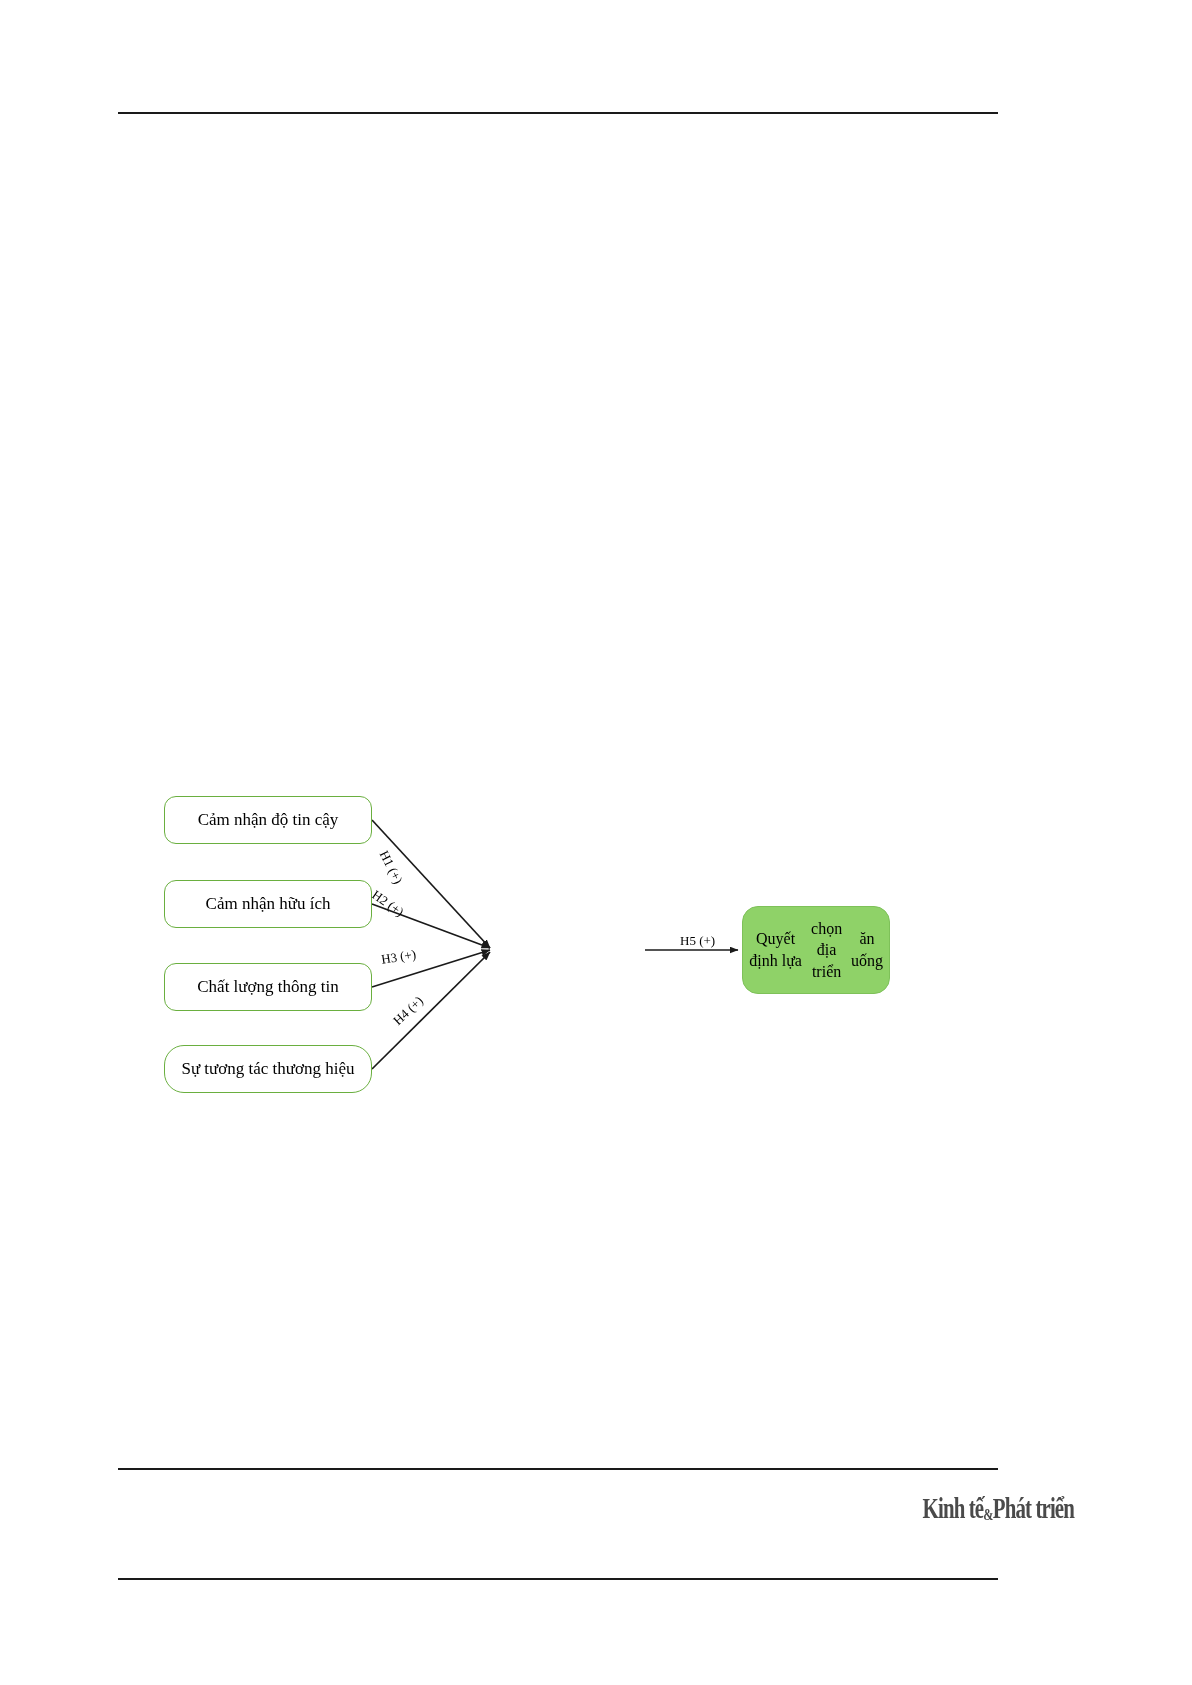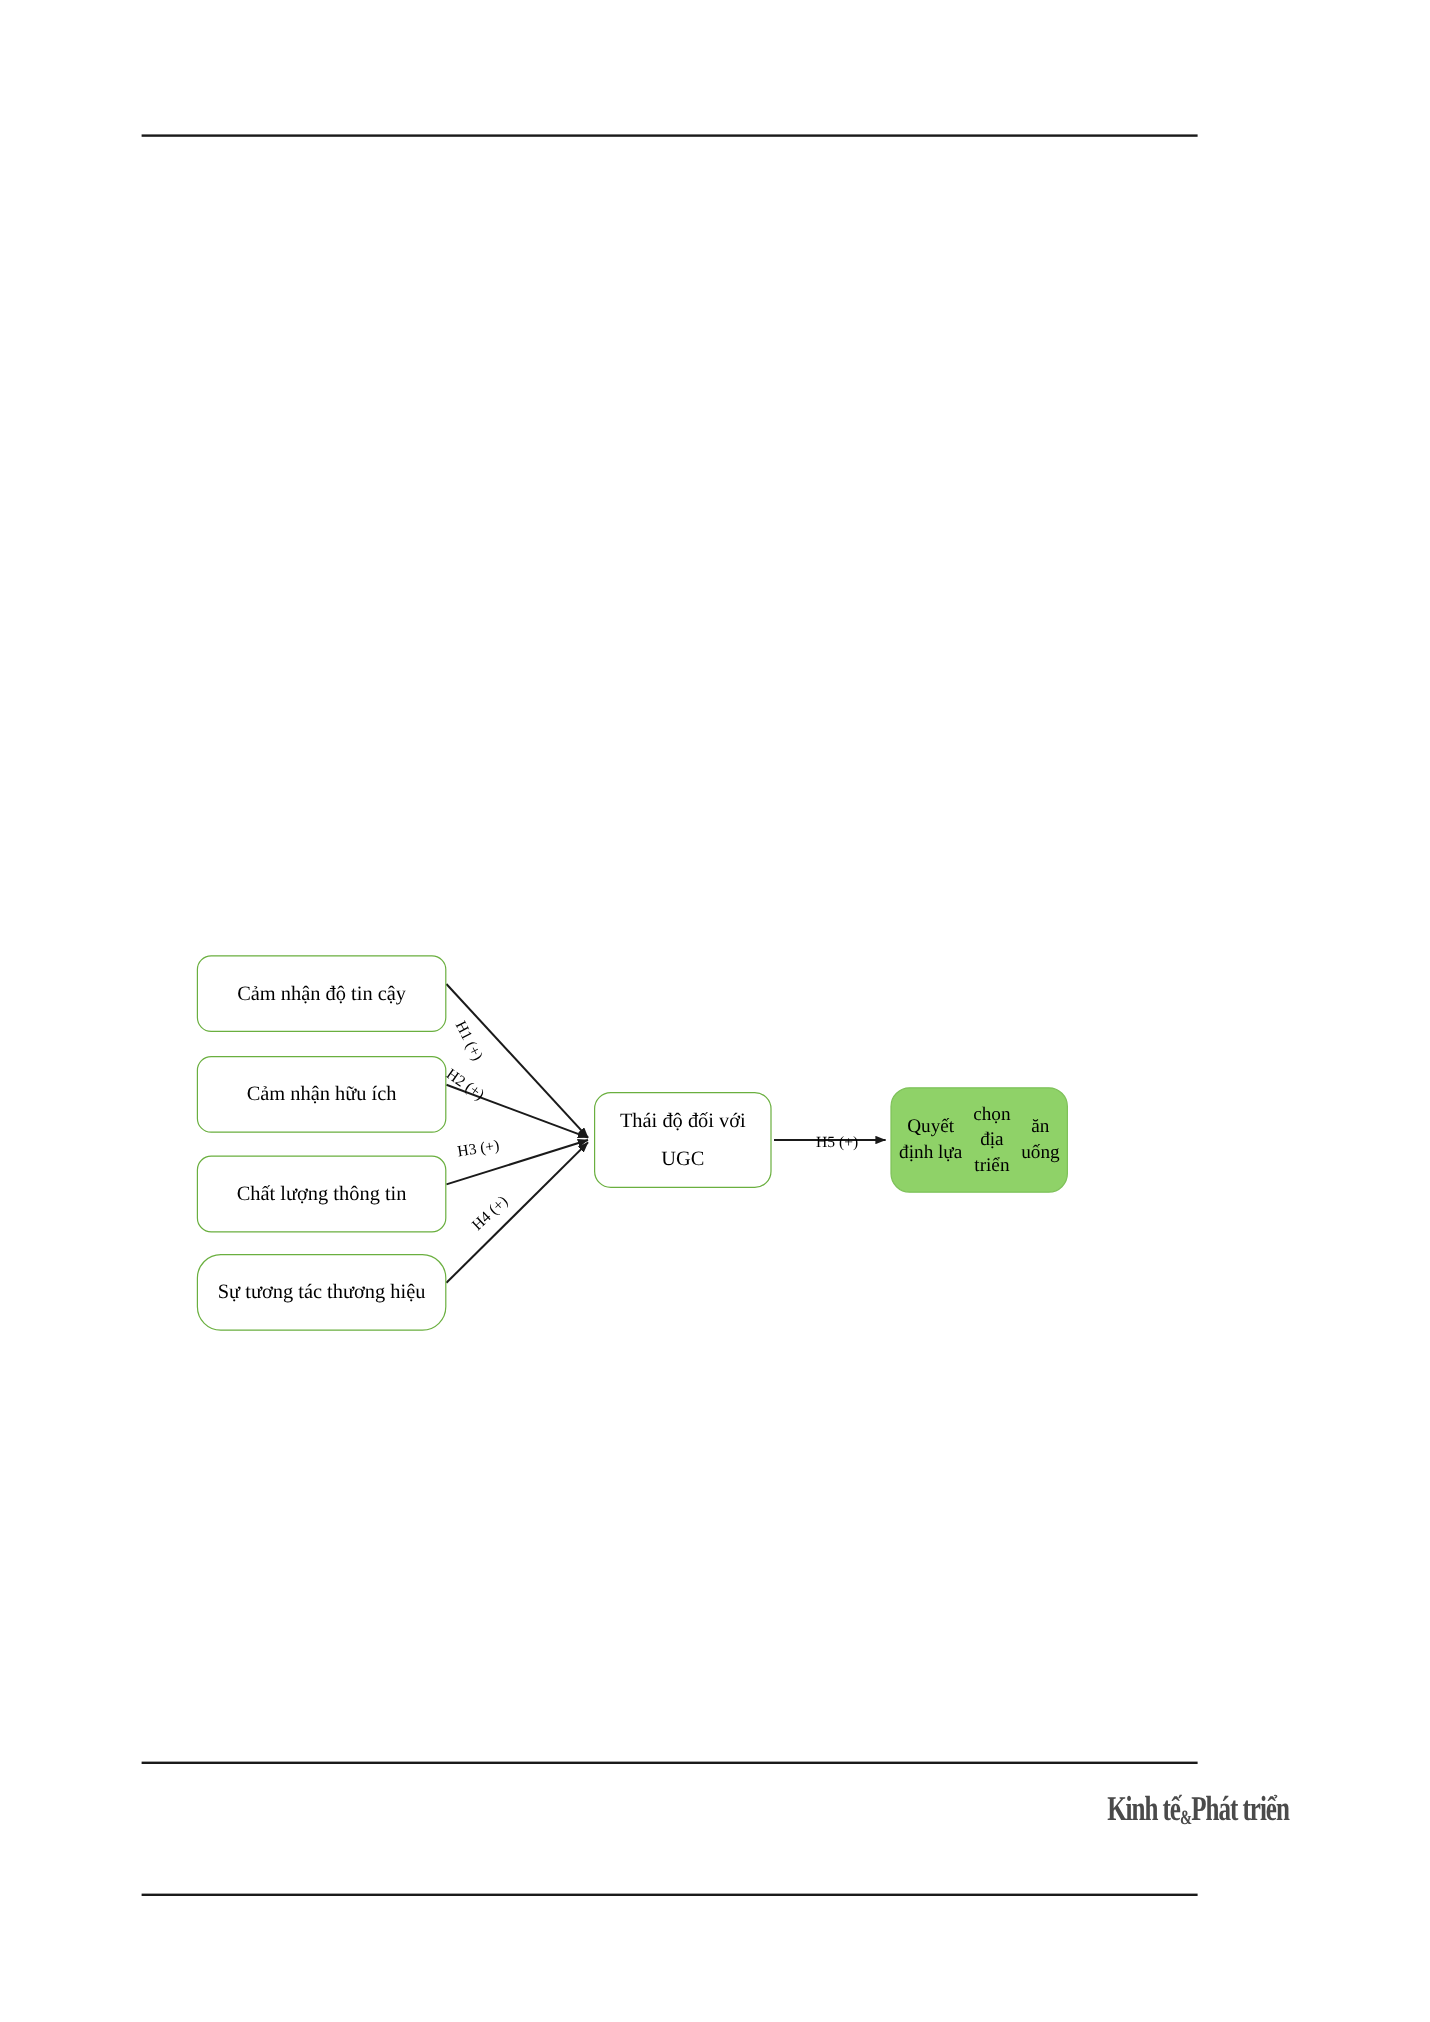--- a/index.html
+++ b/index.html
@@ -88,21 +88,21 @@
     background: #ffffff;
     font-family: "Liberation Serif", "DejaVu Serif", serif;
     font-size: 17px;
     line-height: 1.25;
     color: #000000;
     padding: 2px 6px;
   }
   .node-antecedent {
     left: 46px;
     width: 208px;
-    height: 64px;
+    height: 48px;
   }
   #node-credibility { top: 26px; }
   #node-usefulness  { top: 110px; align-items: center; }
   #node-infoquality { top: 193px; }
   #node-brandinter  { top: 275px; border-radius: 20px; }
 
   .node-mediator {
     left: 377px;
     top: 140px;
     width: 148px;
@@ -130,21 +130,21 @@
     position: absolute;
     font-family: "Liberation Serif", "DejaVu Serif", serif;
     font-size: 13px;
     color: #000000;
     white-space: nowrap;
   }
   #hlabel-h1 { left: 272px; top: 78px;  transform: rotate(63deg);  transform-origin: left top; }
   #hlabel-h2 { left: 260px; top: 117px; transform: rotate(35deg);  transform-origin: left top; }
   #hlabel-h3 { left: 262px; top: 182px; transform: rotate(-9deg);  transform-origin: left top; }
   #hlabel-h4 { left: 272px; top: 247px; transform: rotate(-43deg); transform-origin: left top; }
-  #hlabel-h5 { left: 562px; top: 174px; }
+  #hlabel-h5 { left: 562px; top: 163px; }
 </style>
 </head>
 <body>
 
 <div class="page">
 
   <div class="rule rule-header"></div>
 
   <div class="figure">
 
@@ -175,24 +175,20 @@
     </div>
 
     <div class="node node-antecedent" id="node-infoquality">
       <span>Chất lượng thông tin</span>
     </div>
 
     <div class="node node-antecedent" id="node-brandinter">
       <span>Sự tương tác thương hiệu</span>
     </div>
 
-    <div class="node node-mediator" id="node-mediator">
-      <span>Thái độ đối với</span>
-      <span>UGC</span>
-    </div>
 
     <div class="node node-outcome" id="node-outcome">
       <span>Quyết định lựa</span>
       <span>chọn địa triển</span>
       <span>ăn uống</span>
     </div>
 
     <div class="hlabel" id="hlabel-h1">H1 (+)</div>
     <div class="hlabel" id="hlabel-h2">H2 (+)</div>
     <div class="hlabel" id="hlabel-h3">H3 (+)</div>

